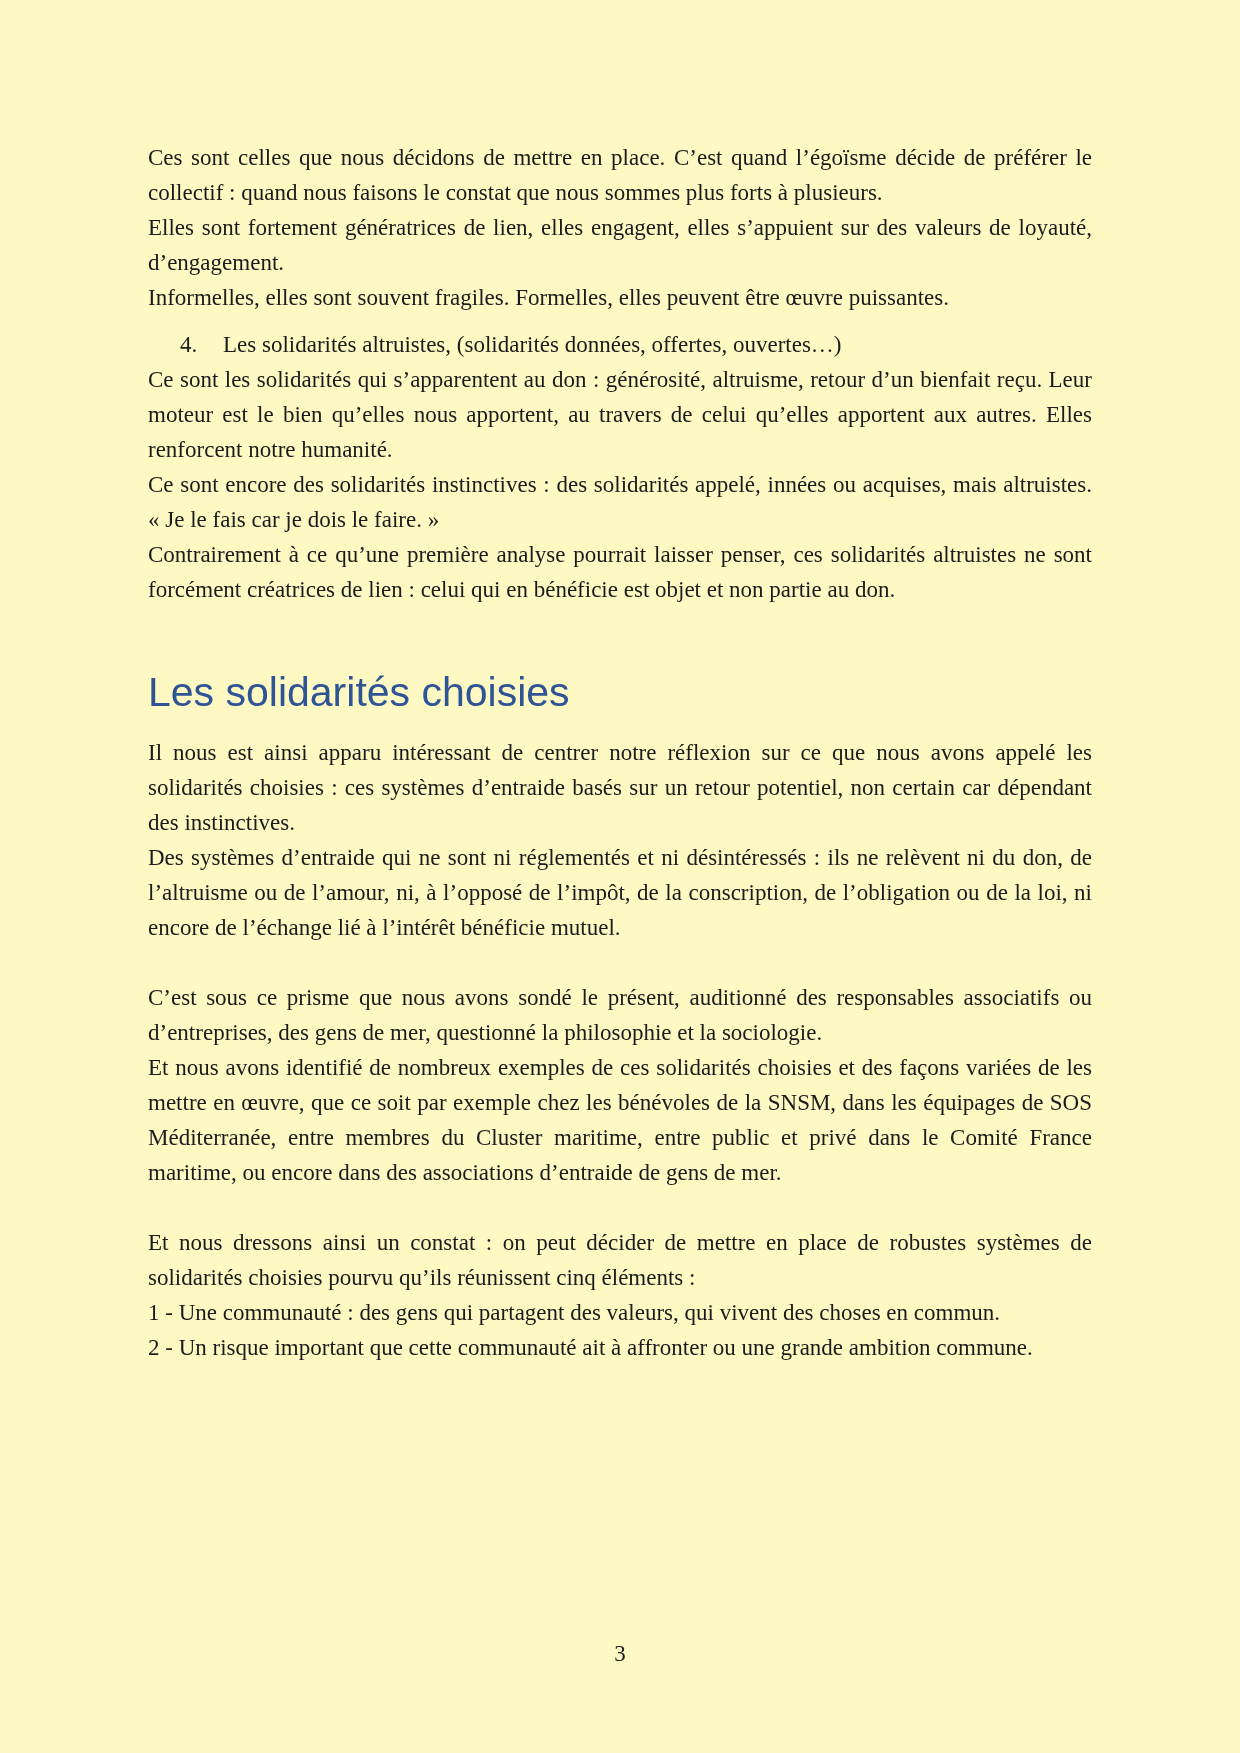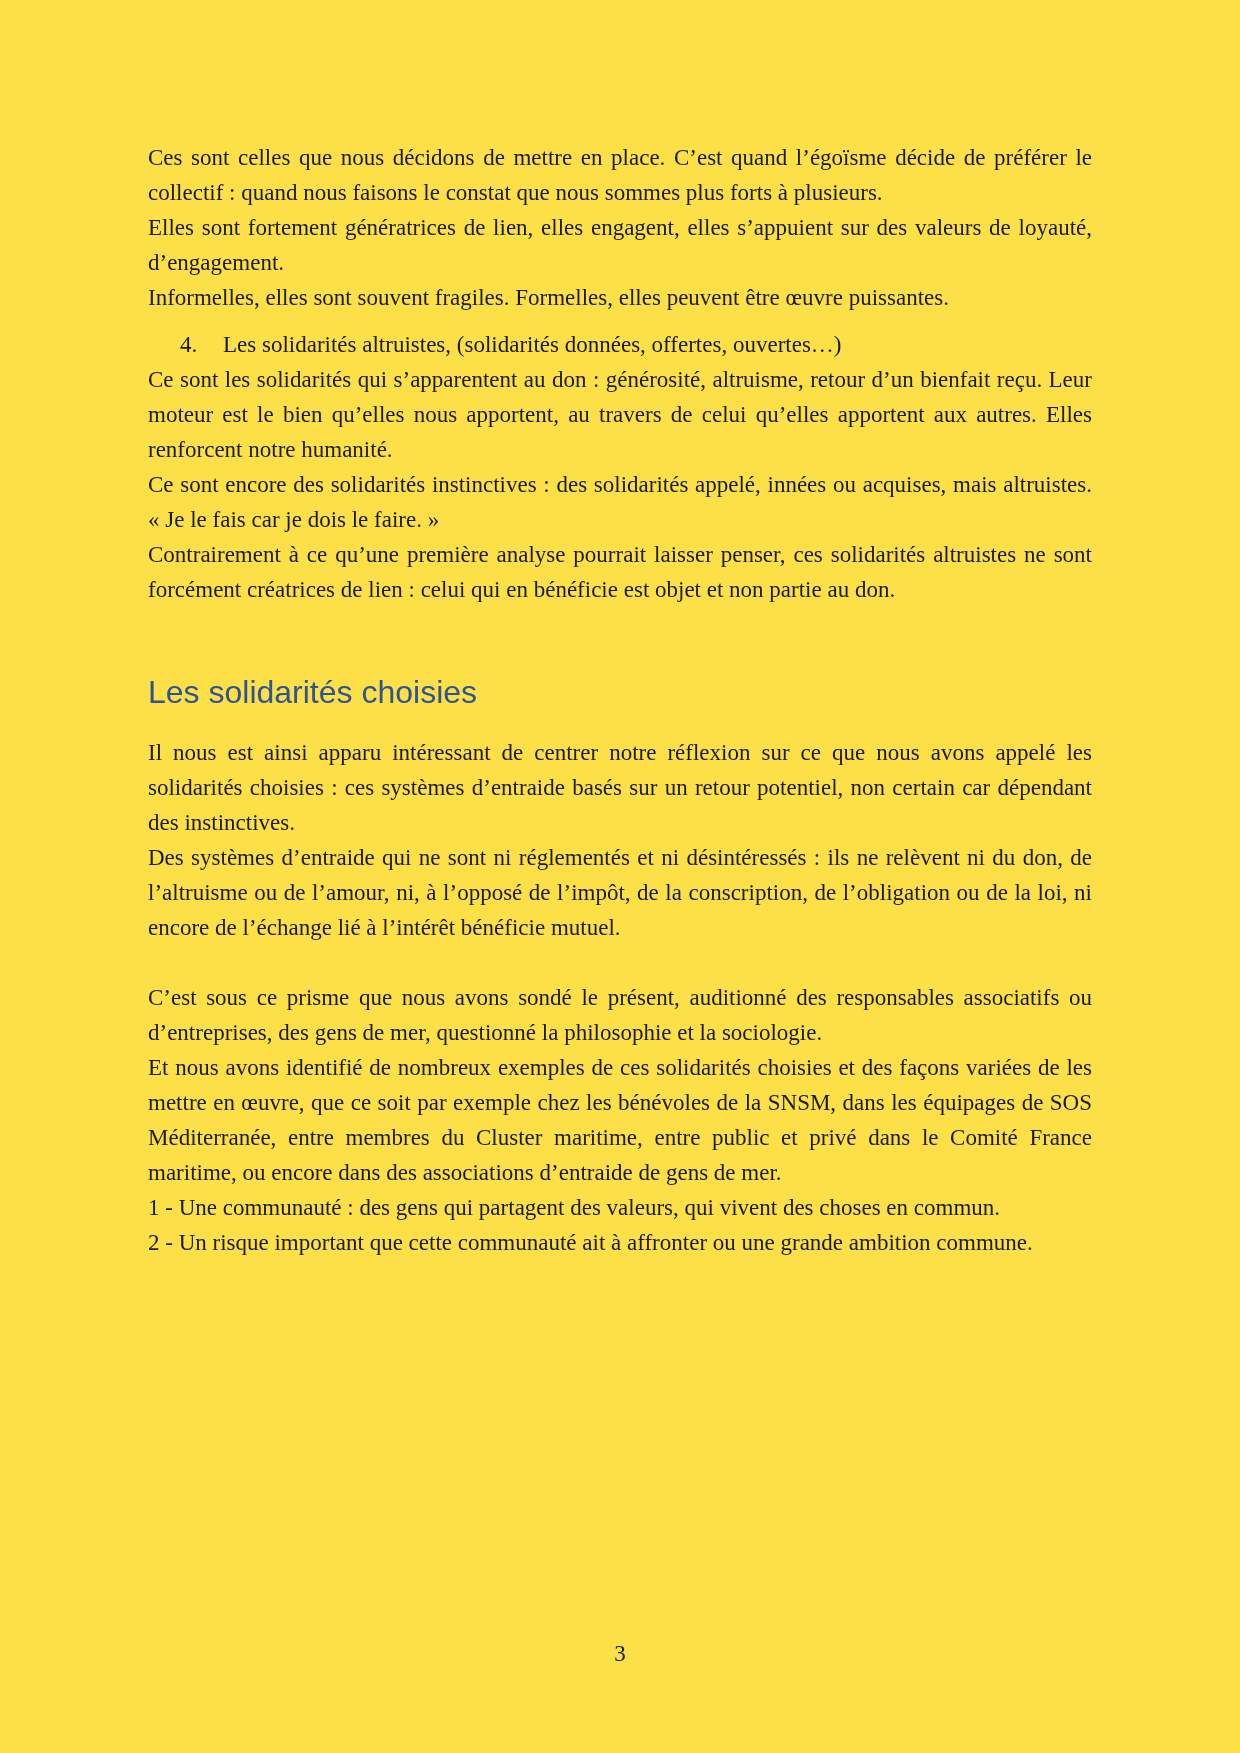--- a/index.html
+++ b/index.html
@@ -4,21 +4,21 @@
 <style>
   html, body {
     margin: 0;
     padding: 0;
     background: #ffffff;
   }
   .page {
     position: relative;
     width: 1240px;
     height: 1753px;
-    background: #fde047;
+    background: #fef9c3;
     box-sizing: border-box;
     padding: 140px 148px 0 148px;
     font-family: "Liberation Serif", "DejaVu Serif", serif;
     font-size: 23px;
     line-height: 35px;
     color: #1b1b1b;
   }
   .page p {
     margin: 0;
     text-align: justify;
@@ -32,21 +32,21 @@
     display: flex;
     align-items: baseline;
   }
   .list-item .marker {
     flex: 0 0 43px;
     width: 43px;
   }
   .section-heading {
     font-family: "Liberation Sans", "DejaVu Sans", sans-serif;
     font-weight: 400;
-    font-size: 32px;
+    font-size: 41px;
     line-height: 38px;
     color: #2F5496;
     margin: 66px 0 24px 0;
   }
   .page-number {
     position: absolute;
     top: 1636px;
     left: 0;
     width: 100%;
     text-align: center;
@@ -72,18 +72,19 @@
   <p>Ce sont les solidarités qui s’apparentent au don : générosité, altruisme, retour d’un bienfait reçu. Leur moteur est le bien qu’elles nous apportent, au travers de celui qu’elles apportent aux autres. Elles renforcent notre humanité.</p>
   <p>Ce sont encore des solidarités instinctives : des solidarités appelé, innées ou acquises, mais altruistes. « Je le fais car je dois le faire. »</p>
   <p>Contrairement à ce qu’une première analyse pourrait laisser penser, ces solidarités altruistes ne sont forcément créatrices de lien : celui qui en bénéficie est objet et non partie au don.</p>
 
   <h1 class="section-heading">Les solidarités choisies</h1>
 
   <p>Il nous est ainsi apparu intéressant de centrer notre réflexion sur ce que nous avons appelé les solidarités choisies : ces systèmes d’entraide basés sur un retour potentiel, non certain car dépendant des instinctives.</p>
   <p>Des systèmes d’entraide qui ne sont ni réglementés et ni désintéressés : ils ne relèvent ni du don, de l’altruisme ou de l’amour, ni, à l’opposé de l’impôt, de la conscription, de l’obligation ou de la loi, ni encore de l’échange lié à l’intérêt bénéficie mutuel.</p>
   <p class="sp-before">C’est sous ce prisme que nous avons sondé le présent, auditionné des responsables associatifs ou d’entreprises, des gens de mer, questionné la philosophie et la sociologie.</p>
   <p>Et nous avons identifié de nombreux exemples de ces solidarités choisies et des façons variées de les mettre en œuvre, que ce soit par exemple chez les bénévoles de la SNSM, dans les équipages de SOS Méditerranée, entre membres du Cluster maritime, entre public et privé dans le Comité France maritime, ou encore dans des associations d’entraide de gens de mer.</p>
+  <p class="sp-before">Et nous dressons ainsi un constat : on peut décider de mettre en place de robustes systèmes de solidarités choisies pourvu qu’ils réunissent cinq éléments :</p>
   <p>1 - Une communauté : des gens qui partagent des valeurs, qui vivent des choses en commun.</p>
   <p>2 - Un risque important que cette communauté ait à affronter ou une grande ambition commune.</p>
 
   <div class="page-number">3</div>
 
 </div>
 
 </body></html>

